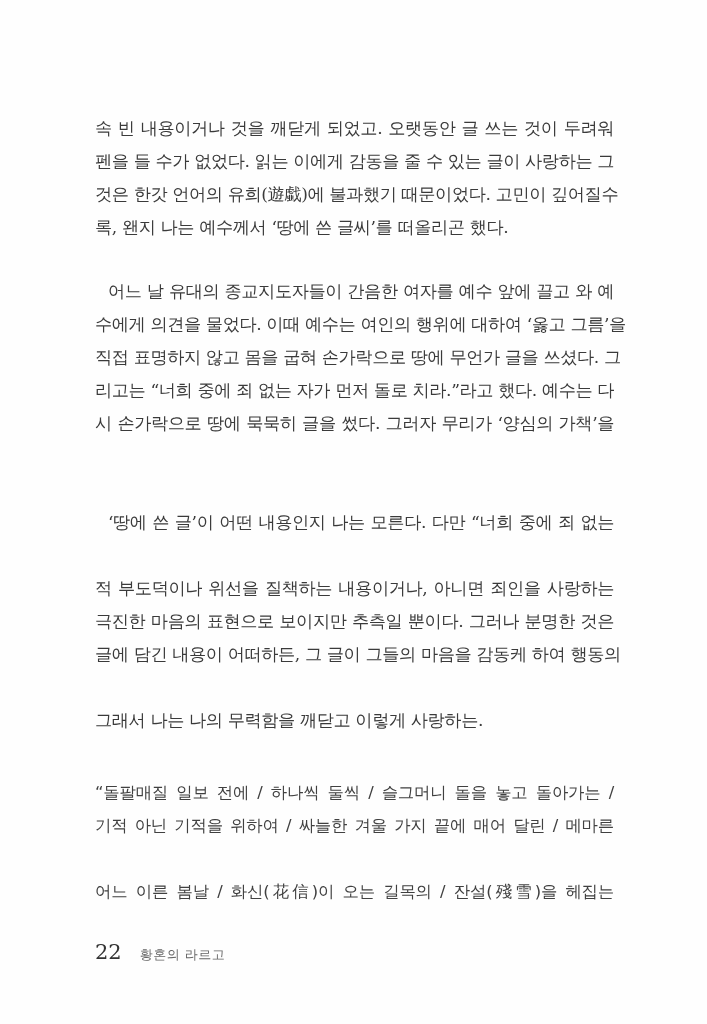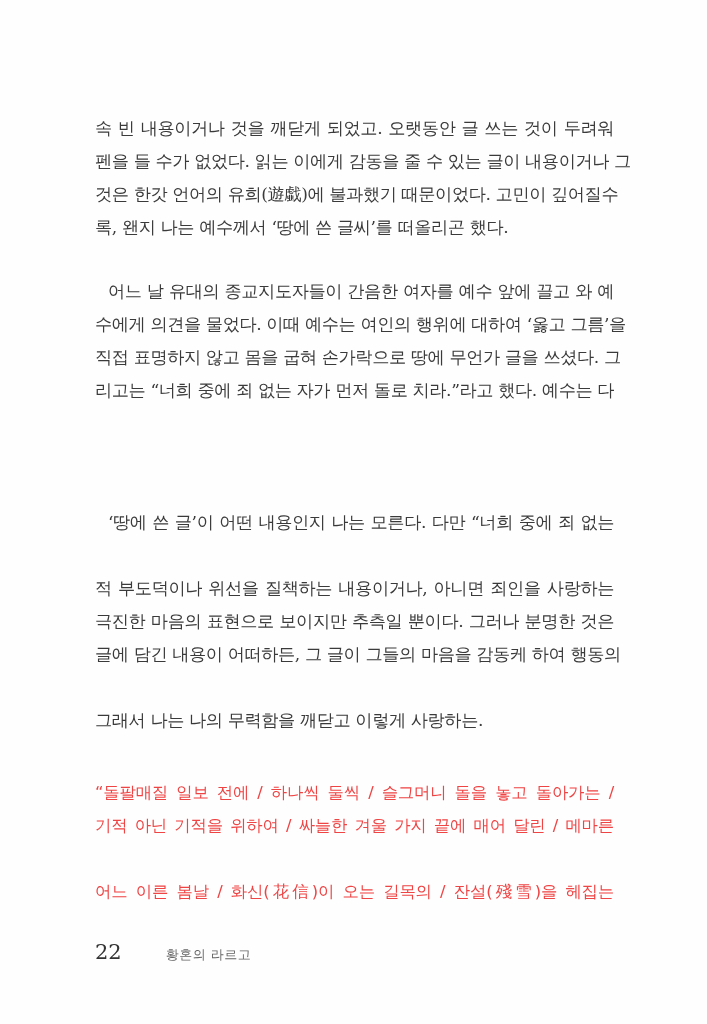--- a/index.html
+++ b/index.html
@@ -17,47 +17,48 @@
     white-space: nowrap;
     text-align: justify;
     text-align-last: justify;
     letter-spacing: -0.4px;
   }
   .line.last { text-align-last: left; }
   .line.indent { left: 108px; width: 506px; }
   .line.poem {
     font-family: "DejaVu Sans", "Liberation Sans", sans-serif;
     font-size: 16.4px;
-    color: #ef4444;
+    color: #404040;
     letter-spacing: -0.2px;
   }
   .footer { position: absolute; left: 95px; top: 940px; height: 30px; display: flex; align-items: baseline; }
   .page-num {
     font-family: "DejaVu Serif", "Liberation Serif", serif;
-    font-size: 21px; color: #333333; margin-right: 28px; text-align: center;
+    font-size: 21px; color: #333333; margin-right: 18px; text-align: center;
   }
   .book-title {
     font-family: "DejaVu Sans", "Liberation Sans", sans-serif;
-    font-size: 13px; color: #666666; letter-spacing: 0.5px; margin-left: 16px;
+    font-size: 13px; color: #666666; letter-spacing: 0.5px;
   }
 </style>
 </head>
 <body>
 
 <div class="page">
 
   <div class="line" style="top:115px">속 빈 내용이거나 것을 깨닫게 되었고. 오랫동안 글 쓰는 것이 두려워</div>
-  <div class="line" style="top:148px">펜을 들 수가 없었다. 읽는 이에게 감동을 줄 수 있는 글이 내용이거나 그</div>
+  <div class="line" style="top:148px">펜을 들 수가 없었다. 읽는 이에게 감동을 줄 수 있는 글이 사랑하는 그</div>
   <div class="line" style="top:181px">것은 한갓 언어의 유희(遊戱)에 불과했기 때문이었다. 고민이 깊어질수</div>
   <div class="line last" style="top:214px">록, 왠지 나는 예수께서 ‘땅에 쓴 글씨’를 떠올리곤 했다.</div>
 
   <div class="line indent" style="top:278px">어느 날 유대의 종교지도자들이 간음한 여자를 예수 앞에 끌고 와 예</div>
   <div class="line" style="top:311px">수에게 의견을 물었다. 이때 예수는 여인의 행위에 대하여 ‘옳고 그름’을</div>
   <div class="line" style="top:344px">직접 표명하지 않고 몸을 굽혀 손가락으로 땅에 무언가 글을 쓰셨다. 그</div>
   <div class="line" style="top:377px">리고는 “너희 중에 죄 없는 자가 먼저 돌로 치라.”라고 했다. 예수는 다</div>
+  <div class="line" style="top:410px">시 손가락으로 땅에 묵묵히 글을 썼다. 그러자 무리가 ‘양심의 가책’을</div>
 
   <div class="line indent" style="top:509px">‘땅에 쓴 글’이 어떤 내용인지 나는 모른다. 다만 “너희 중에 죄 없는</div>
   <div class="line" style="top:575px">적 부도덕이나 위선을 질책하는 내용이거나, 아니면 죄인을 사랑하는</div>
   <div class="line" style="top:641px">글에 담긴 내용이 어떠하든, 그 글이 그들의 마음을 감동케 하여 행동의</div>
   <div class="line" style="top:608px">극진한 마음의 표현으로 보이지만 추측일 뿐이다. 그러나 분명한 것은</div>
   <div class="line last" style="top:707px">그래서 나는 나의 무력함을 깨닫고 이렇게 사랑하는.</div>
 
   <div class="line poem" style="top:780px">“돌팔매질 일보 전에 / 하나씩 둘씩 / 슬그머니 돌을 놓고 돌아가는 /</div>
   <div class="line poem" style="top:813px">기적 아닌 기적을 위하여 / 싸늘한 겨울 가지 끝에 매어 달린 / 메마른</div>
   <div class="line poem" style="top:879px">어느 이른 봄날 / 화신(花信)이 오는 길목의 / 잔설(殘雪)을 헤집는</div>

